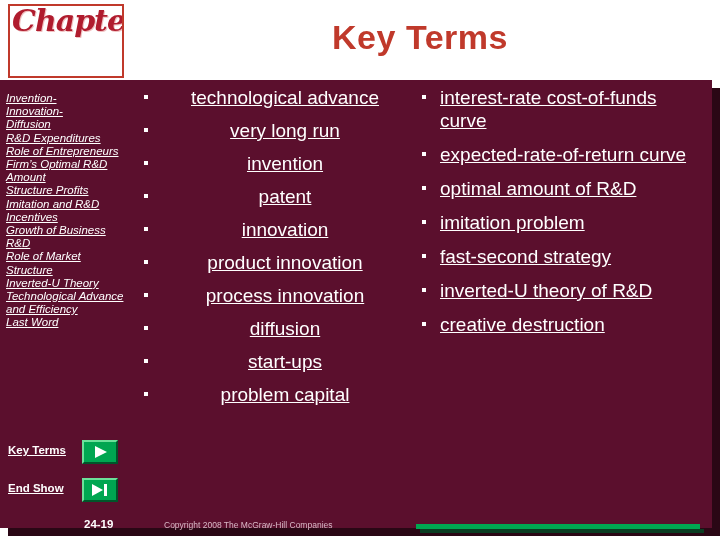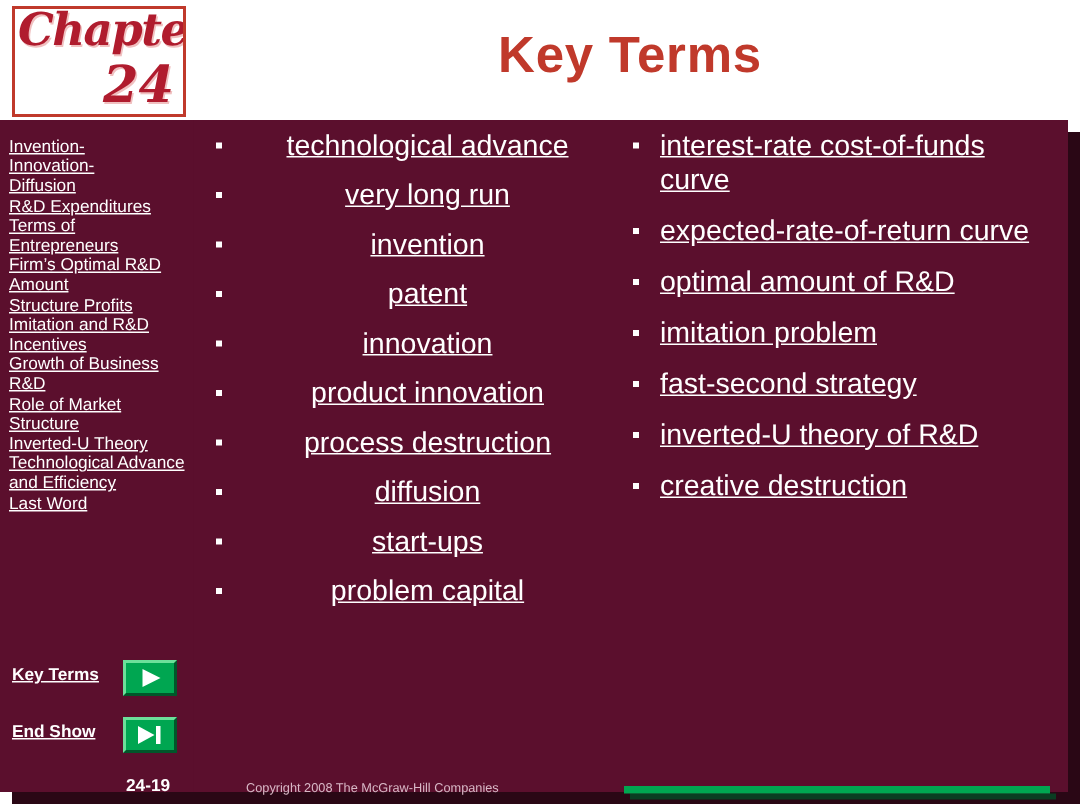--- a/index.html
+++ b/index.html
@@ -103,20 +103,21 @@
   
   .sidebar {
     position: absolute;
     left: 0px;
     top: 80px;
     width: 128px;
     height: 448px;
     background: #5b0f2d;
     box-sizing: border-box;
     padding: 12px 4px 0 6px;
+    font-style: italic;
   }
   .sidebar-list {
     list-style: none;
     margin: 0;
     padding: 0;
   }
   .sidebar-list li {
     font-size: 11.5px;
     line-height: 13.2px;
     color: #ffffff;
@@ -255,37 +256,36 @@
     background: #5b0f2d;
   }
 </style>
 </head>
 <body>
 
 <div class="slide">
 
   <div class="chapter-badge">
     <div class="chapter-word">Chapter</div>
-    <div class="chapter-num">24</div>
   </div>
 
   <div class="slide-title">Key Terms</div>
 
   <div class="body-panel"></div>
   <div class="body-panel-shadow"></div>
   <div class="body-panel-shadow-bottom"></div>
   <div class="sidebar-divider"></div>
 
   <div class="sidebar">
     <ul class="sidebar-list">
       <li>Invention-</li>
       <li>Innovation-</li>
       <li>Diffusion</li>
       <li>R&amp;D Expenditures</li>
-      <li>Terms of Entrepreneurs</li>
+      <li>Role of Entrepreneurs</li>
       <li>Firm’s Optimal R&amp;D Amount</li>
       <li>Structure Profits</li>
       <li>Imitation and R&amp;D Incentives</li>
       <li>Growth of Business R&amp;D</li>
       <li>Role of Market Structure</li>
       <li>Inverted-U Theory</li>
       <li>Technological Advance and Efficiency</li>
       <li>Last Word</li>
     </ul>
   </div>
@@ -307,21 +307,21 @@
 
   <div class="slide-number">24-19</div>
 
   <div class="col col-left">
     <div class="term-item"><span class="bullet"></span><span>technological advance</span></div>
     <div class="term-item"><span class="bullet"></span><span>very long run</span></div>
     <div class="term-item"><span class="bullet"></span><span>invention</span></div>
     <div class="term-item"><span class="bullet"></span><span>patent</span></div>
     <div class="term-item"><span class="bullet"></span><span>innovation</span></div>
     <div class="term-item"><span class="bullet"></span><span>product innovation</span></div>
-    <div class="term-item"><span class="bullet"></span><span>process destruction</span></div>
+    <div class="term-item"><span class="bullet"></span><span>process innovation</span></div>
     <div class="term-item"><span class="bullet"></span><span>diffusion</span></div>
     <div class="term-item"><span class="bullet"></span><span>start-ups</span></div>
     <div class="term-item"><span class="bullet"></span><span>problem capital</span></div>
   </div>
 
   <div class="col col-right">
     <div class="term-item"><span class="bullet"></span><span>interest-rate cost-of-funds curve</span></div>
     <div class="term-item"><span class="bullet"></span><span>expected-rate-of-return curve</span></div>
     <div class="term-item"><span class="bullet"></span><span>optimal amount of R&amp;D</span></div>
     <div class="term-item"><span class="bullet"></span><span>imitation problem</span></div>

